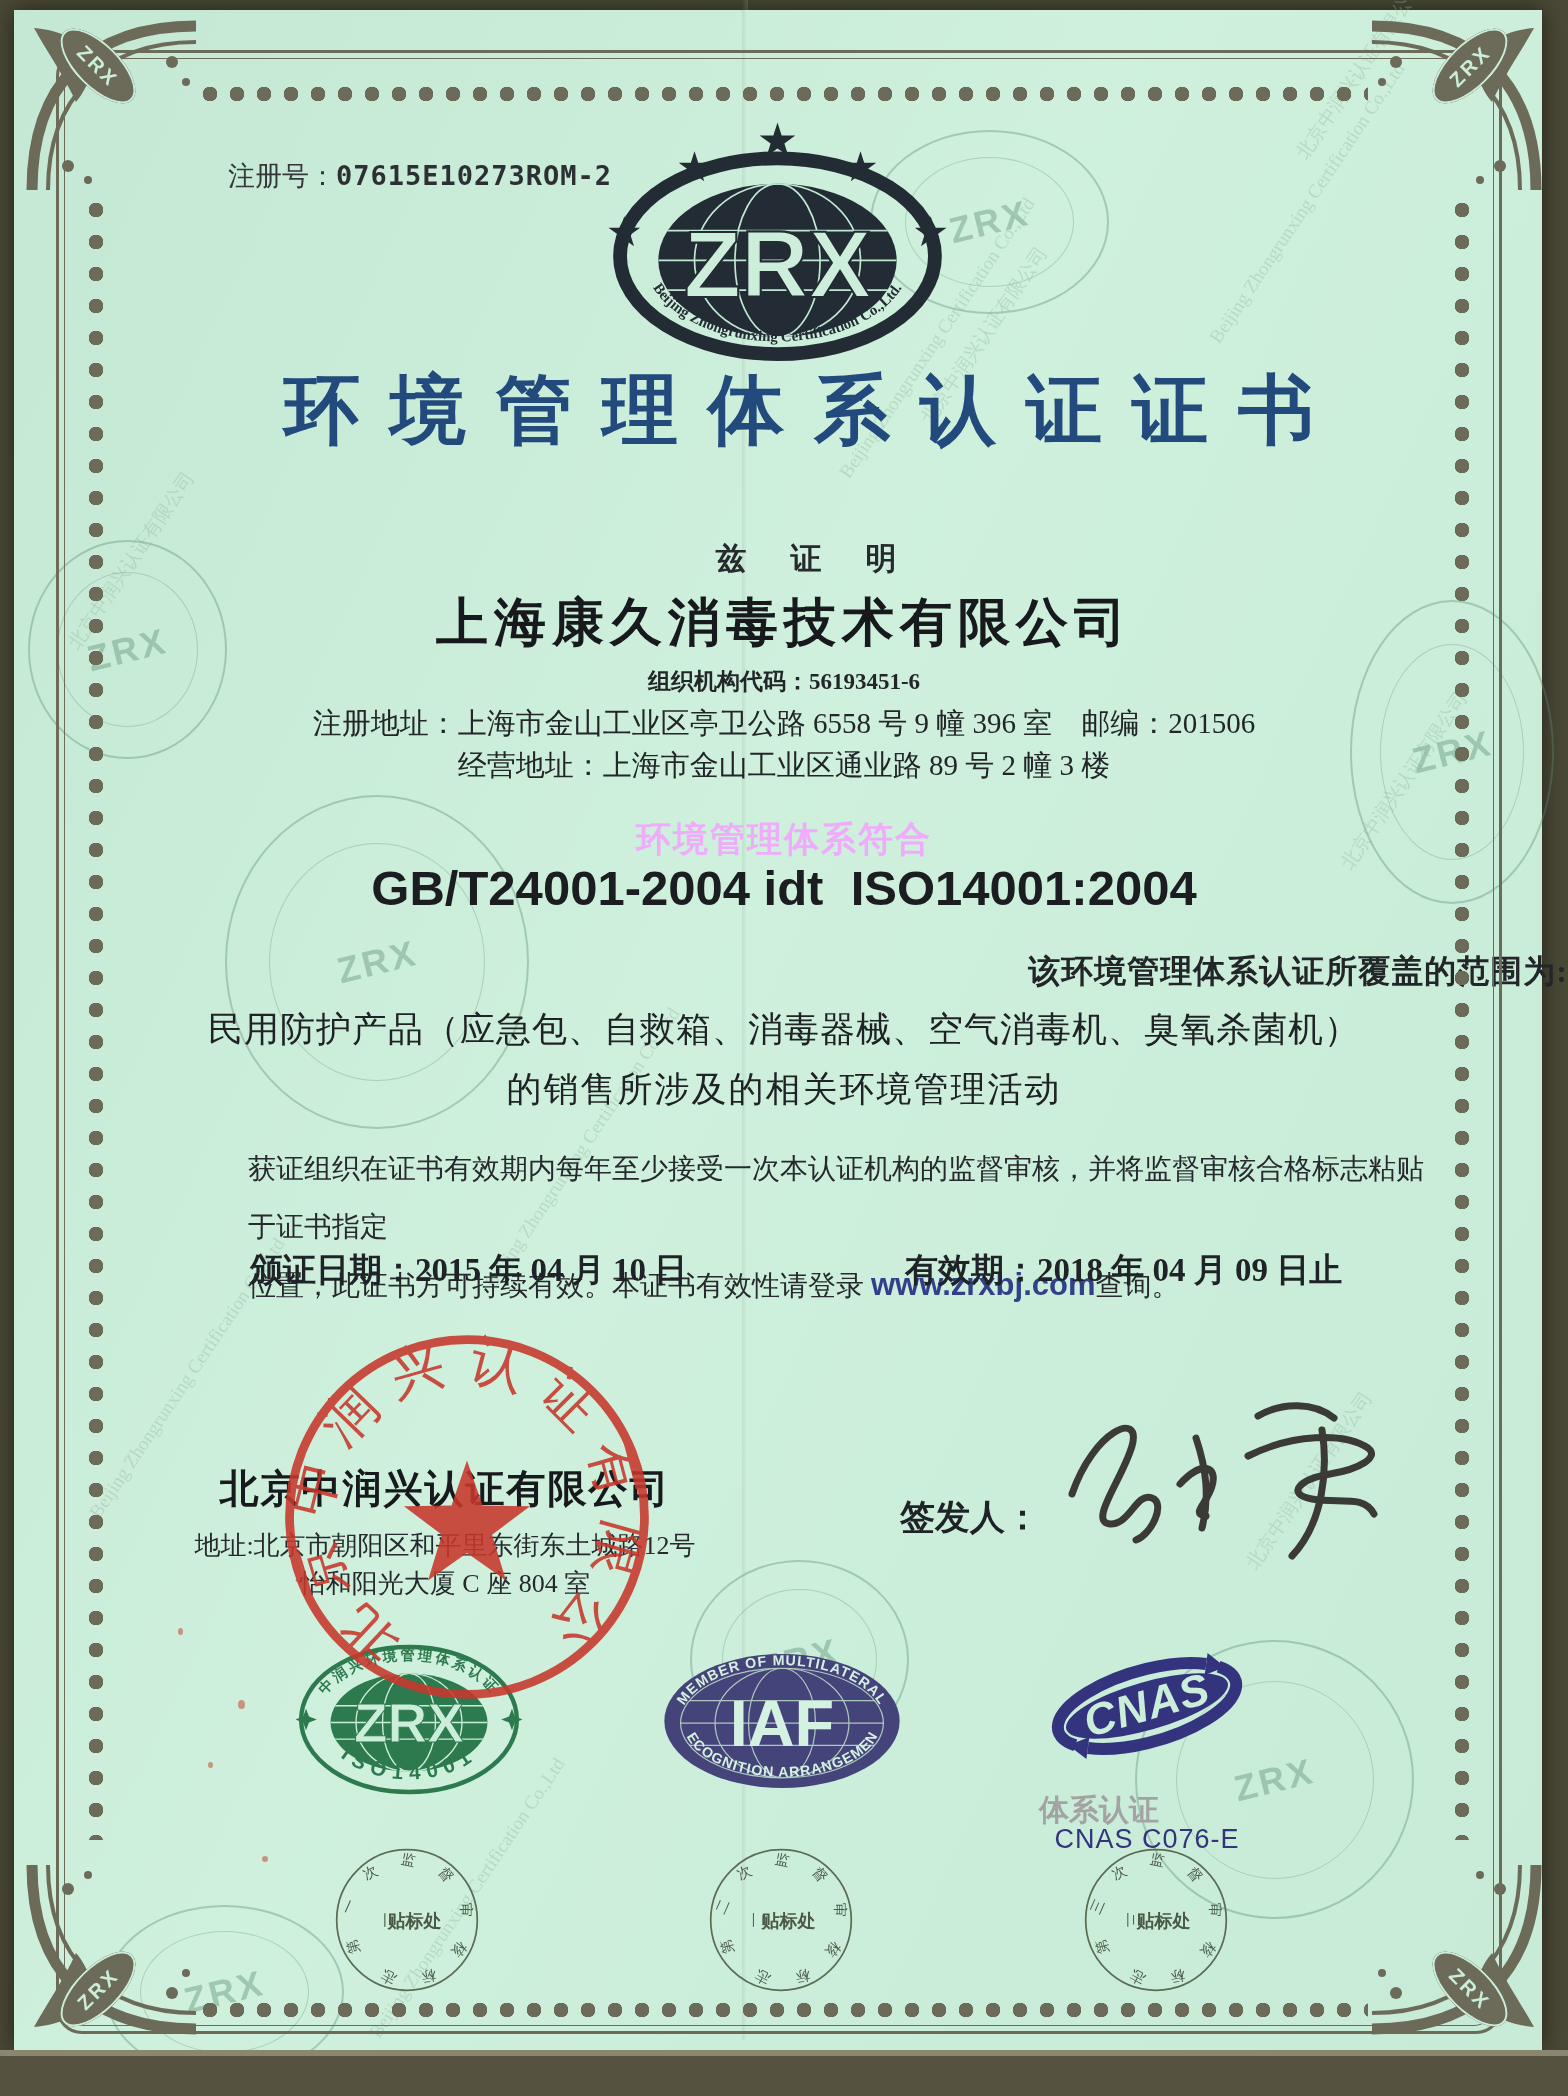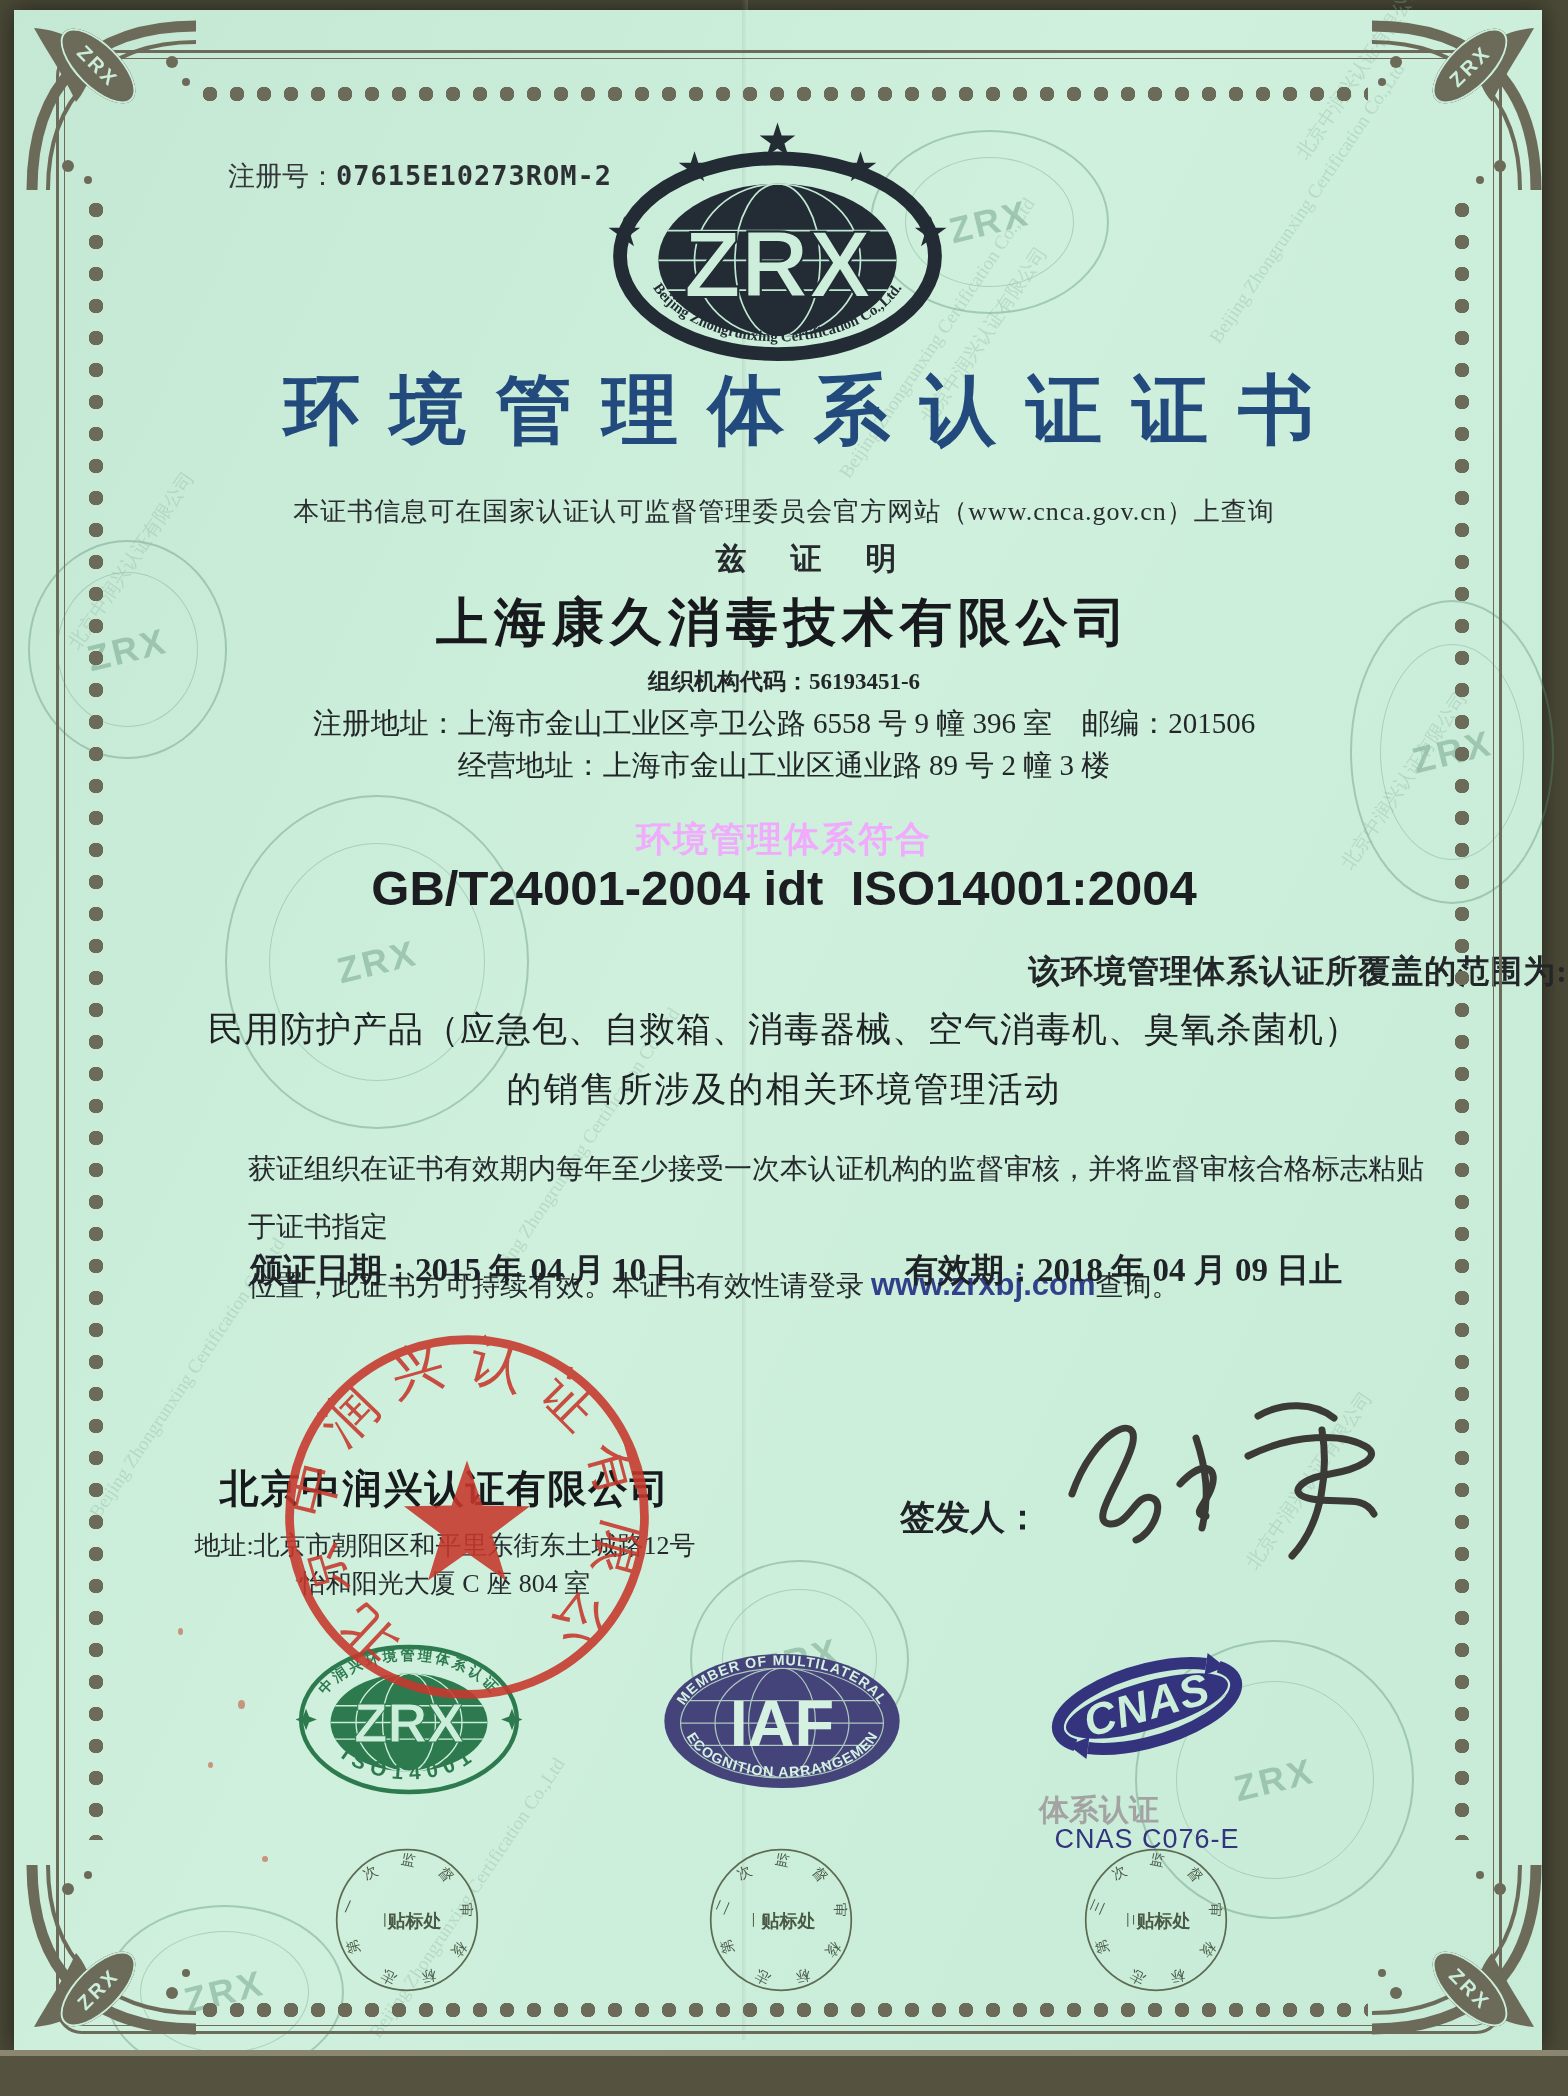--- a/index.html
+++ b/index.html
@@ -222,21 +222,20 @@
       <use href="#star5" transform="translate(314,106) scale(1.2)"></use>
     </g>
     <text x="170" y="166" text-anchor="middle" font-family="Liberation Sans, sans-serif" font-weight="bold" font-size="88" fill="#cdeedb" stroke="#232c34" stroke-width="2">ZRX</text>
     <path id="tlb" d="M 45.2 139.1 A 126 80 0 0 0 294.8 139.1" fill="none"></path>
     <text font-size="14" font-weight="bold" fill="#232c34" font-family="Liberation Serif, serif">
       <textPath href="#tlb" startOffset="50%" text-anchor="middle">Beijing Zhongrunxing Certification Co.,Ltd.</textPath>
     </text>
   </svg>
 
   <div class="abs ctr title">环境管理体系认证证书</div>
-  <div class="abs ctr info-line">本证书信息可在国家认证认可监督管理委员会官方网站（www.cnca.gov.cn）上查询</div>
   <div class="abs ctr hereby">兹证明</div>
   <div class="abs ctr company-name">上海康久消毒技术有限公司</div>
   <div class="abs ctr org-code">
     <span>组织机构代码：</span><span>56193451-6</span>
   </div>
   <div class="abs ctr addr reg-addr">注册地址：上海市金山工业区亭卫公路 6558 号 9 幢 396 室　邮编：201506</div>
   <div class="abs ctr addr biz-addr">经营地址：上海市金山工业区通业路 89 号 2 幢 3 楼</div>
 
   <div class="abs ctr conform">环境管理体系符合</div>
   <div class="abs ctr standard">GB/T24001-2004 idt  ISO14001:2004</div>

